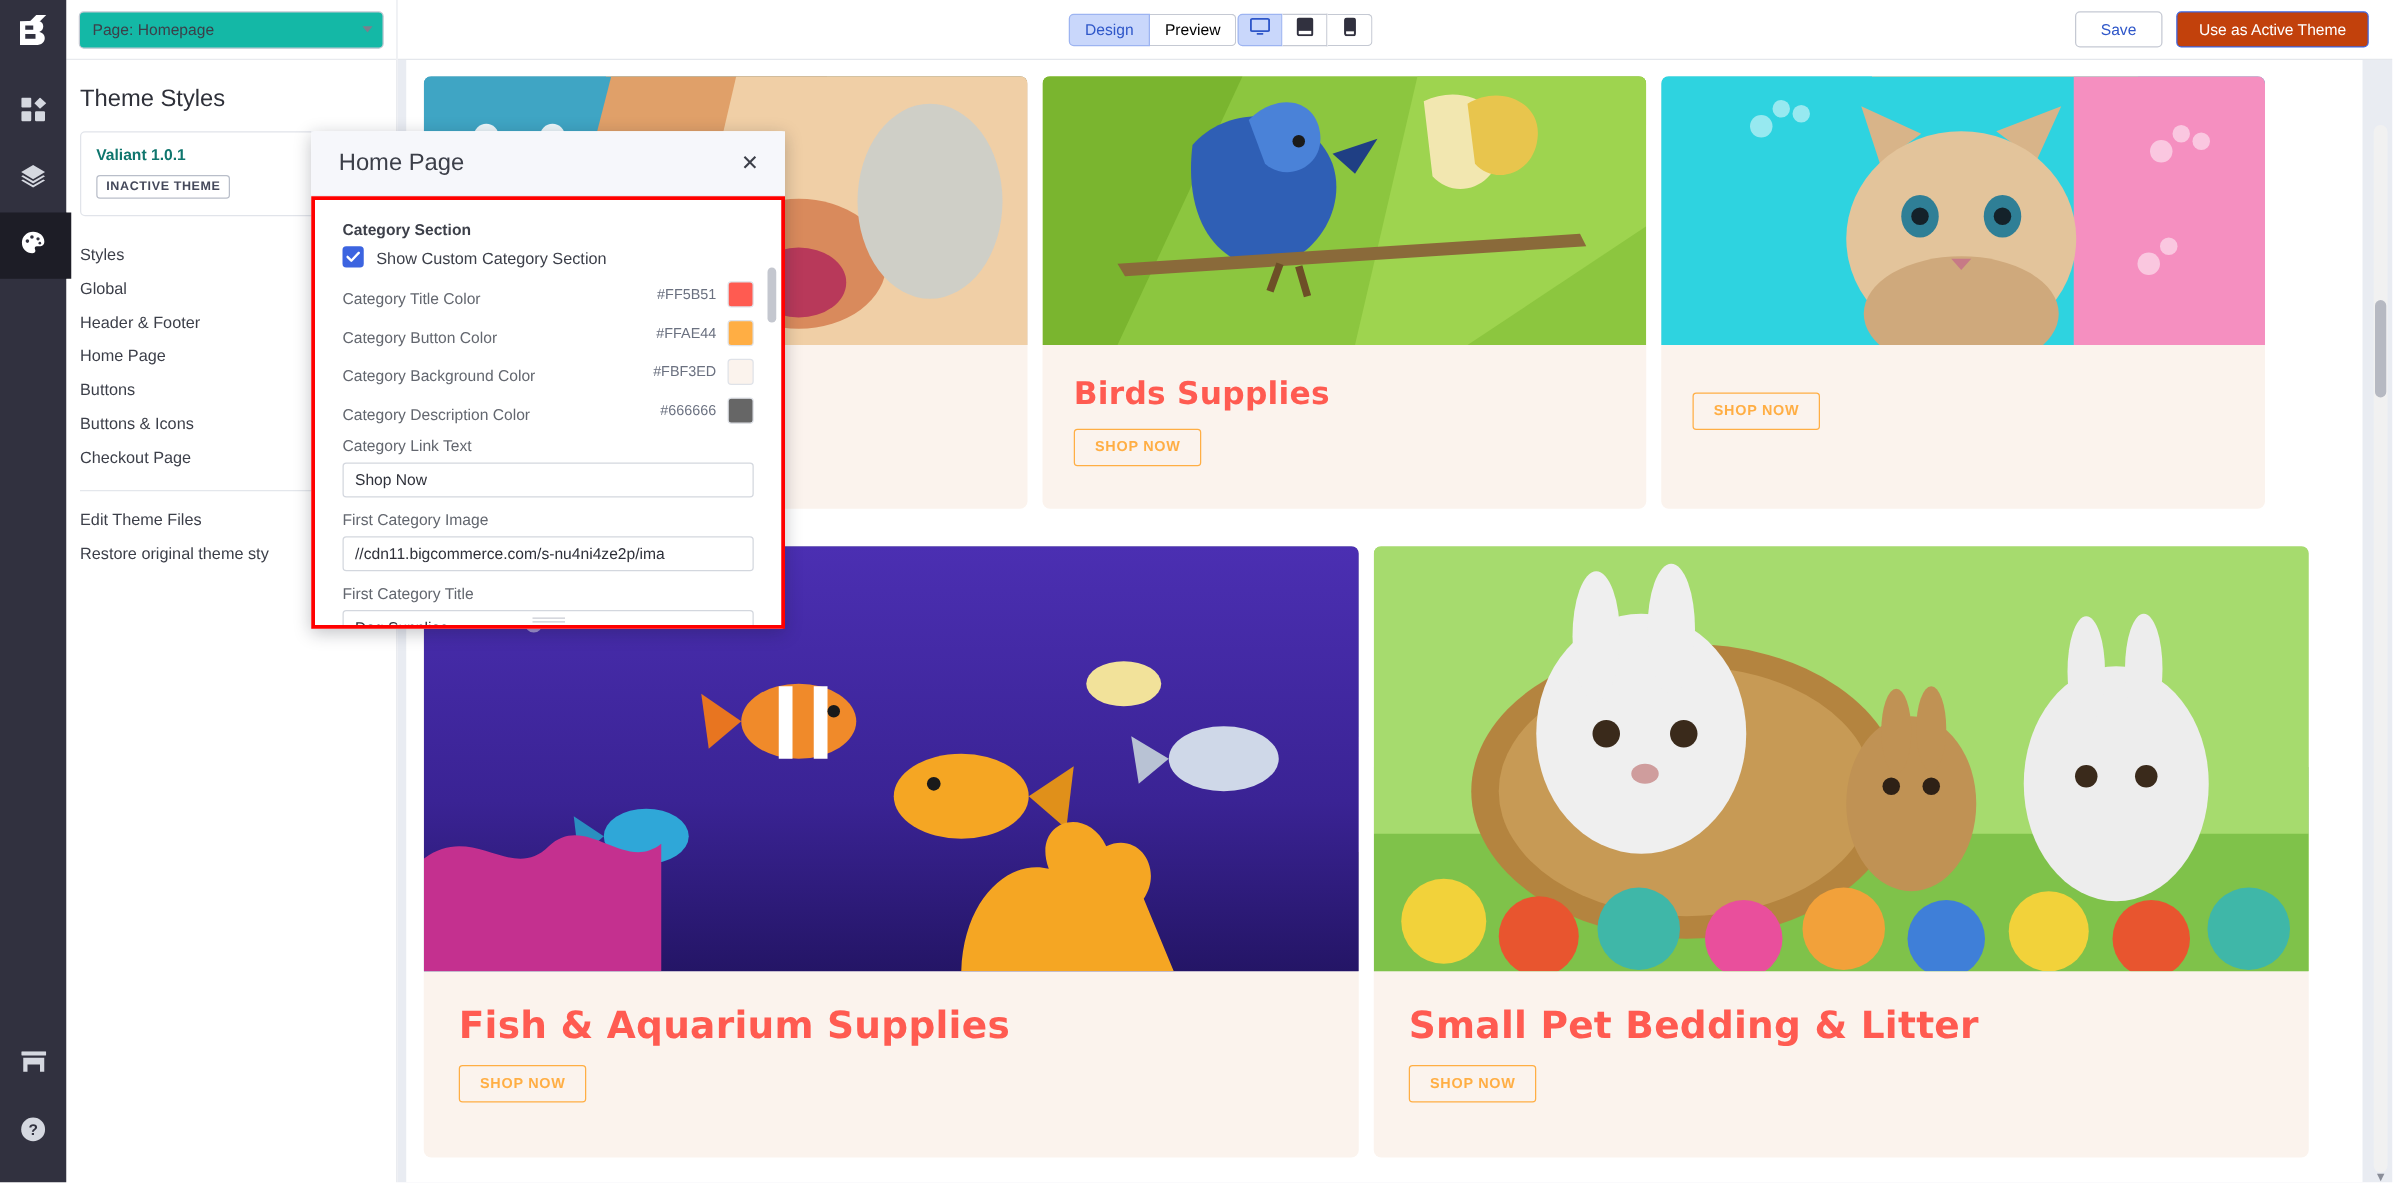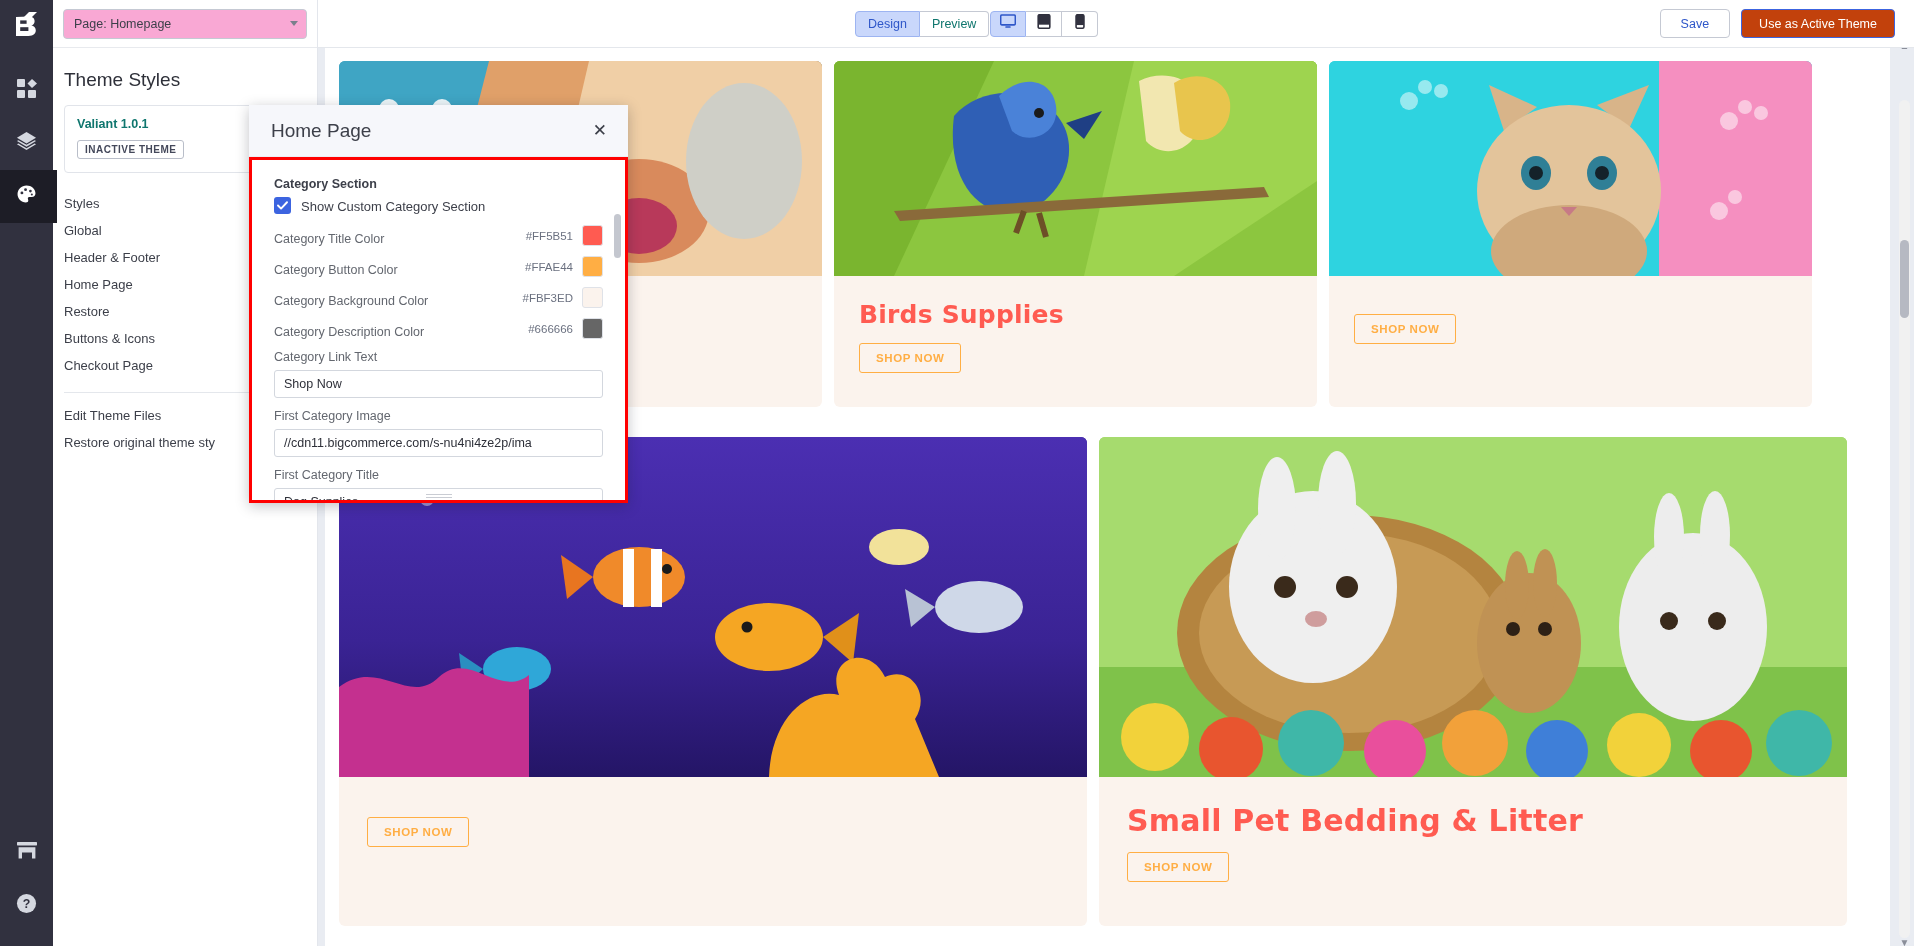--- a/index.html
+++ b/index.html
@@ -33,21 +33,21 @@
     position: absolute; left: 53px; top: 0; width: 265px; height: 946px;
     background: #ffffff; border-right: 1px solid #e3e6ec; z-index: 40;
   }
   #page-select-bar {
     height: 48px; display: flex; align-items: center; padding: 0 10px;
     border-bottom: 1px solid #e8eaee; background: #fff;
   }
   #page-select {
     width: 100%; height: 30px; border: 1px solid #c5c9d3; border-radius: 4px;
     display: flex; align-items: center; justify-content: space-between;
-    padding: 0 8px 0 10px; font-size: 12.5px; color: #3c3f49; cursor: pointer; background:#f9a8d4;
+    padding: 0 8px 0 10px; font-size: 12.5px; color: #3c3f49; cursor: pointer; background:#14b8a6;
   }
   .caret { width: 0; height: 0; border-left: 4.5px solid transparent; border-right: 4.5px solid transparent;
            border-top: 5.5px solid #7a7f8c; }
   #panel-title {
     font-size: 19px; color: #2e3039; padding: 21px 0 14px 11px; font-weight: 400;
   }
   #theme-card {
     margin: 0 11px; border: 1px solid #e1e4ea; border-radius: 4px; padding: 11px 12px 13px 12px;
     background: #fff;
   }
@@ -64,21 +64,21 @@
 
   
   #top-bar {
     position: absolute; left: 318px; top: 0; right: 0; height: 48px;
     background: #fff; border-bottom: 1px solid #e4e7ec; z-index: 30;
     display: flex; align-items: center;
   }
   #mode-group { position: absolute; left: 537px; display: flex; }
   .seg {
     height: 26px; padding: 0 12px; display: flex; align-items: center; justify-content: center;
-    font-size: 12.5px; color: #0f766e; border: 1px solid #c5c9d3; cursor: pointer; background: #fff;
+    font-size: 12.5px; color: #000000; border: 1px solid #c5c9d3; cursor: pointer; background: #fff;
   }
   .seg:first-child { border-radius: 4px 0 0 4px; }
   .seg:last-child { border-radius: 0 4px 4px 0; border-left: none; }
   .seg.active { background: #c9d7fb; color: #2f57c9; border-color: #9db4f1; }
   #device-group { position: absolute; left: 672px; display: flex; }
   .dev {
     width: 36px; height: 26px; display: flex; align-items: center; justify-content: center;
     border: 1px solid #c5c9d3; cursor: pointer; background: #fff; color: #31313f;
   }
   .dev:first-child { border-radius: 4px 0 0 4px; }
@@ -274,21 +274,21 @@
   <div id="theme-card">
     <div id="theme-name">Valiant 1.0.1</div>
     <div id="theme-badge">INACTIVE THEME</div>
   </div>
 
   <div class="nav-list">
     <div class="nav-item">Styles</div>
     <div class="nav-item">Global</div>
     <div class="nav-item">Header &amp; Footer</div>
     <div class="nav-item">Home Page</div>
-    <div class="nav-item">Restore</div>
+    <div class="nav-item">Buttons</div>
     <div class="nav-item">Buttons &amp; Icons</div>
     <div class="nav-item">Checkout Page</div>
     <div class="nav-divider"></div>
     <div class="nav-item">Edit Theme Files</div>
     <div class="nav-item">Restore original theme sty</div>
   </div>
 </div>
 
 <div id="top-bar">
   <div id="mode-group">
@@ -434,20 +434,21 @@
             <ellipse cx="560" cy="110" rx="30" ry="18" fill="#f2e29a"></ellipse>
             <ellipse cx="640" cy="170" rx="44" ry="26" fill="#cfd8e8"></ellipse>
             <path d="M596 170 L566 152 L572 190 Z" fill="#b8c2d4"></path>
             <path d="M0 340 L0 250 C40 220 70 270 100 240 C130 212 160 262 190 238 L190 340 Z" fill="#c4308f"></path>
             <path d="M430 340 C432 280 470 250 500 258 C486 220 530 206 546 240 C572 228 592 258 576 282 L600 340 Z" fill="#f5a623"></path>
             <circle cx="88" cy="62" r="7" fill="#ffffff" opacity=".5"></circle>
             <circle cx="112" cy="40" r="5" fill="#ffffff" opacity=".45"></circle>
           </svg>
         </div>
         <div class="cat-body">
+          <div class="cat-title">Fish &amp; Aquarium Supplies</div>
           <div class="cat-btn">SHOP NOW</div>
         </div>
       </div>
 
       <div class="cat-card large" style="--catbg:#FBF3ED; --cattitle:#FF5B51; --catbtn:#FFAE44;">
         <div class="cat-img img-rab">
           <svg width="100%" height="100%" viewBox="0 0 748 340" preserveAspectRatio="none">
             <rect width="748" height="340" fill="#a6db6e"></rect>
             <rect y="230" width="748" height="110" fill="#7fc24a"></rect>
             <ellipse cx="250" cy="196" rx="172" ry="118" fill="#b4843f"></ellipse>

